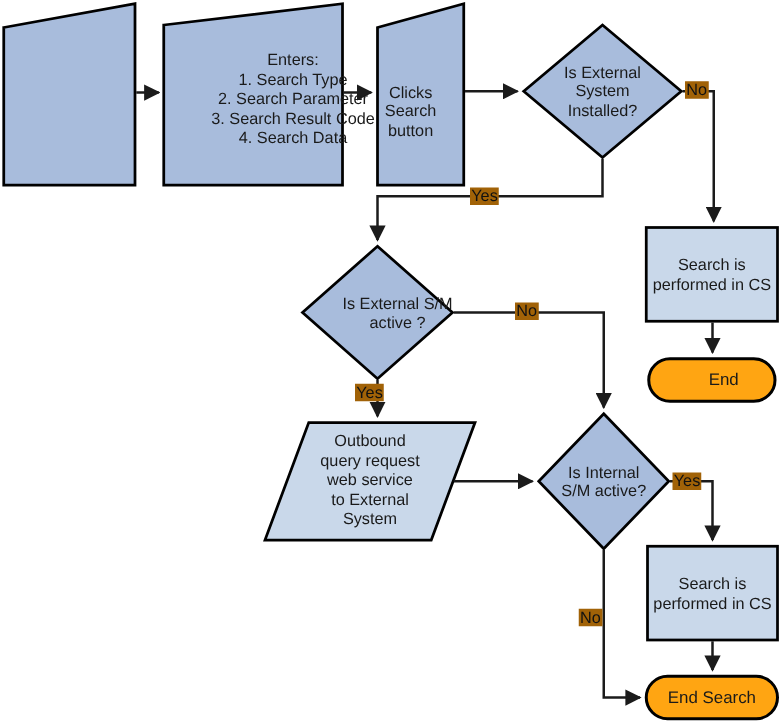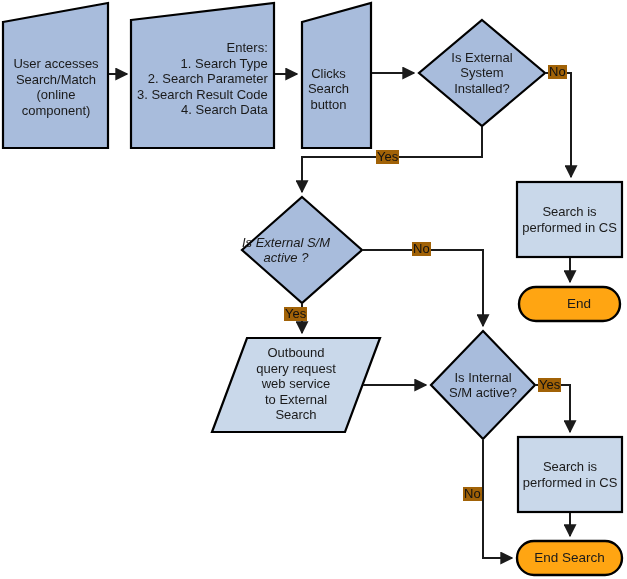--- a/index.html
+++ b/index.html
@@ -33,21 +33,22 @@
     font-family: "Liberation Sans", sans-serif;
     font-size: 13px;
     line-height: 15.5px;
     color: #1a1a1a;
     pointer-events: none;
     white-space: pre-line;
   }
   .node-text.left-align {
     align-items: flex-start;
     justify-content: flex-start;
-    text-align: right;
+    text-align: center;
+    margin-left: 32px;
   }
   .edge-label {
     position: absolute;
     font-family: "Liberation Sans", sans-serif;
     font-size: 13px;
     line-height: 14px;
     color: #111111;
     background: #a16207;
     padding: 0 1px;
     pointer-events: none;
@@ -113,52 +114,48 @@
       <path d="M 363 385 L 426 385" marker-end="url(#arrow)"></path>
 
       <path d="M 536 385 L 570 385 L 570 432" marker-end="url(#arrow)"></path>
 
       <path d="M 483 440 L 483 558 L 512 558" marker-end="url(#arrow)"></path>
 
       <path d="M 570 513 L 570 536" marker-end="url(#arrow)"></path>
     </g>
   </svg>
 
-  <div class="node-text" style="left:4px; top:28px; width:104px; height:118px;">User accesses
-Search/Match
-(online
-component)</div>
 
   <div class="node-text left-align" style="left:137px; top:40px; width:140px; height:104px;">Enters:
 1. Search Type
 2. Search Parameter
 3. Search Result Code
 4. Search Data</div>
 
   <div class="node-text" style="left:303px; top:30px; width:51px; height:118px;">Clicks
 Search
 button</div>
 
   <div class="node-text" style="left:427px; top:26px; width:110px; height:94px;">Is External
 System
 Installed?</div>
 
   <div class="node-text" style="left:517px; top:182px; width:105px; height:75px;">Search is
 performed in CS</div>
 
   <div class="node-text term-text" style="left:519px; top:287px; width:120px; height:34px;">End</div>
 
-  <div class="node-text" style="left:222px; top:226px; width:128px; height:48px;font-style:italic;">Is External S/M
+  <div class="node-text" style="left:254px; top:226px; width:128px; height:48px;">Is External S/M
 active ?</div>
 
   <div class="node-text" style="left:226px; top:340px; width:140px; height:88px;">Outbound
 query request
 web service
 to External
-Search</div>
+System</div>
 
   <div class="node-text" style="left:430px; top:362px; width:106px; height:46px;">Is Internal
 S/M active?</div>
 
   <div class="node-text" style="left:518px; top:437px; width:104px; height:75px;">Search is
 performed in CS</div>
 
   <div class="node-text term-text" style="left:517px; top:541px; width:105px; height:34px;border-radius:13px;">End Search</div>
 
   <div class="edge-label" style="left:548px; top:65px;">No</div>

